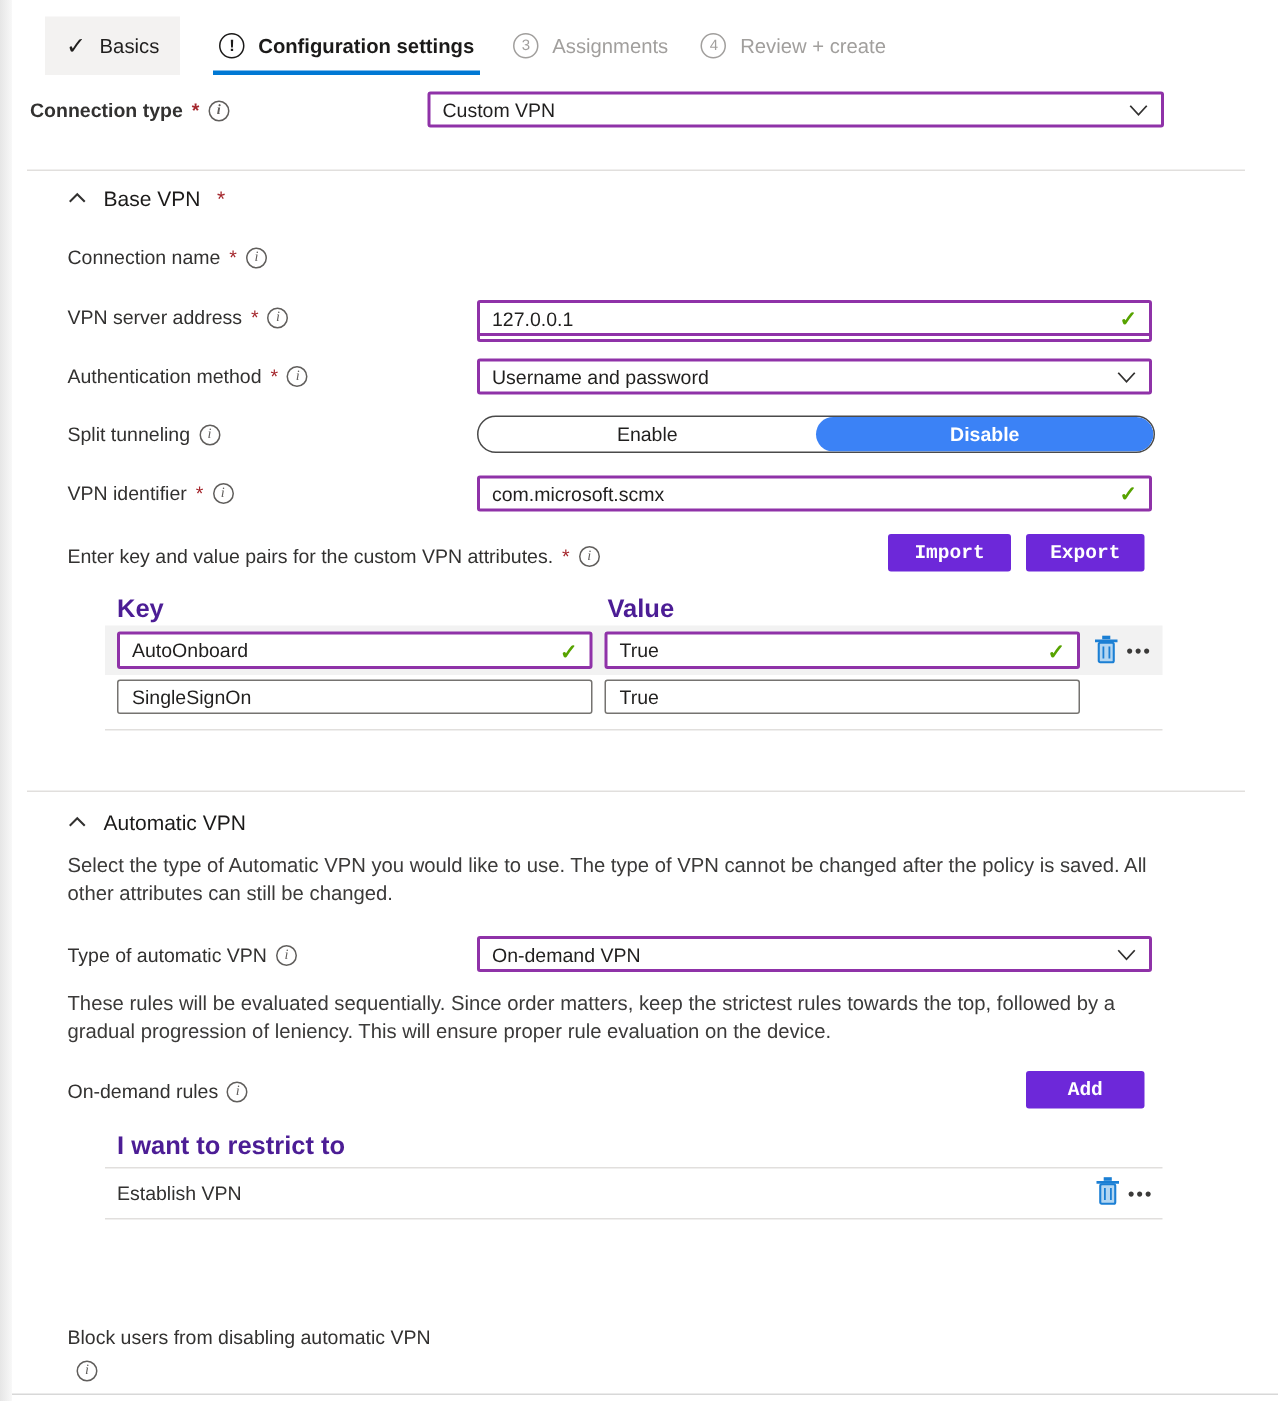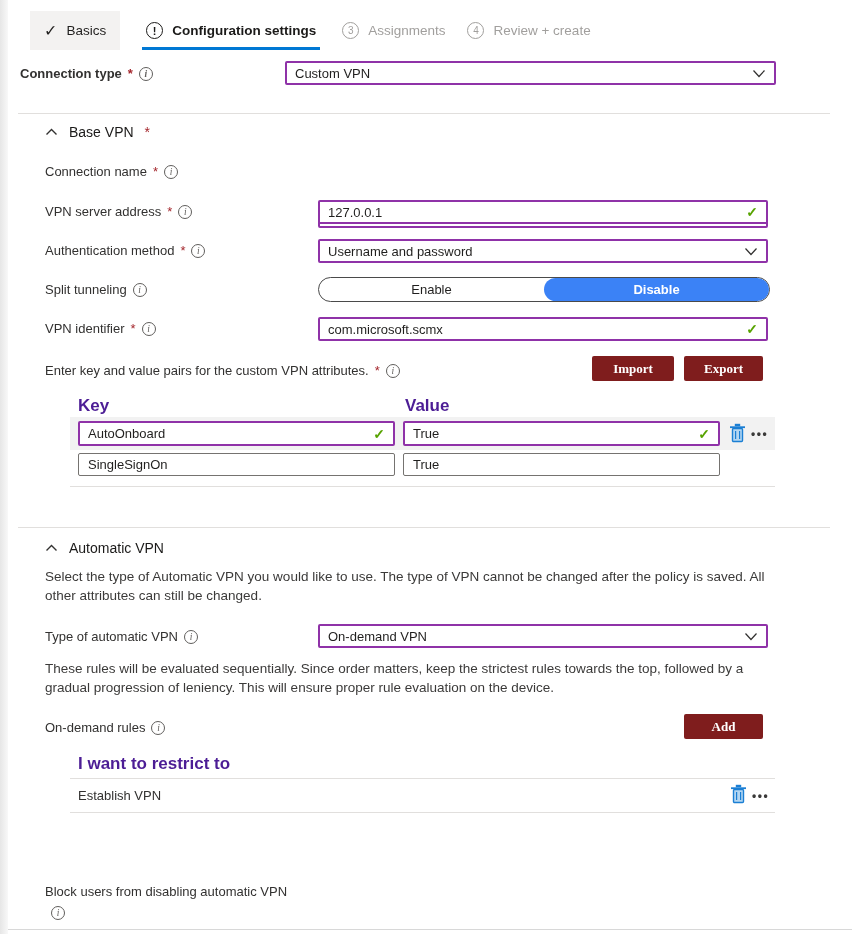--- a/index.html
+++ b/index.html
@@ -41,23 +41,23 @@
   .check { color:#57a300; font-size:14px; font-weight:bold; margin-left:8px; flex:none; }
   .chev { flex:none; margin-left:8px; }
 
   .divider { position:absolute; height:1px; background:#e1dfdd; }
 
   .section-hdr { position:absolute; display:flex; align-items:center; gap:11px;
                  font-size:14px; color:#1b1a19; cursor:pointer; }
 
   .para { position:absolute; font-size:13.5px; line-height:19px; color:#3b3a39; }
 
-  .btn { position:absolute; background:#7f1d1d; color:#fff; font-size:13px; font-weight:bold;
+  .btn { position:absolute; background:#6d28d9; color:#fff; font-size:13px; font-weight:bold;
          border:none; border-radius:2px; display:flex; align-items:center; justify-content:center;
-         cursor:pointer; font-family:Liberation Serif, serif; }
+         cursor:pointer; font-family:Liberation Mono, monospace; }
 
   .colhdr { position:absolute; font-size:17px; font-weight:bold; color:#4c1d95; }
   .rowbg { position:absolute; background:#f2f2f2; }
   .plain-text { position:absolute; font-size:13px; color:#323130; }
 
   .icon-abs { position:absolute; cursor:pointer; }
   .more { position:absolute; color:#3b3a39; font-size:12px; font-weight:bold; letter-spacing:1.5px; cursor:pointer; }
 
   .toggle { position:absolute; border:1px solid #4a4a4a; border-radius:14px; display:flex;
             background:#fff; overflow:hidden; }

